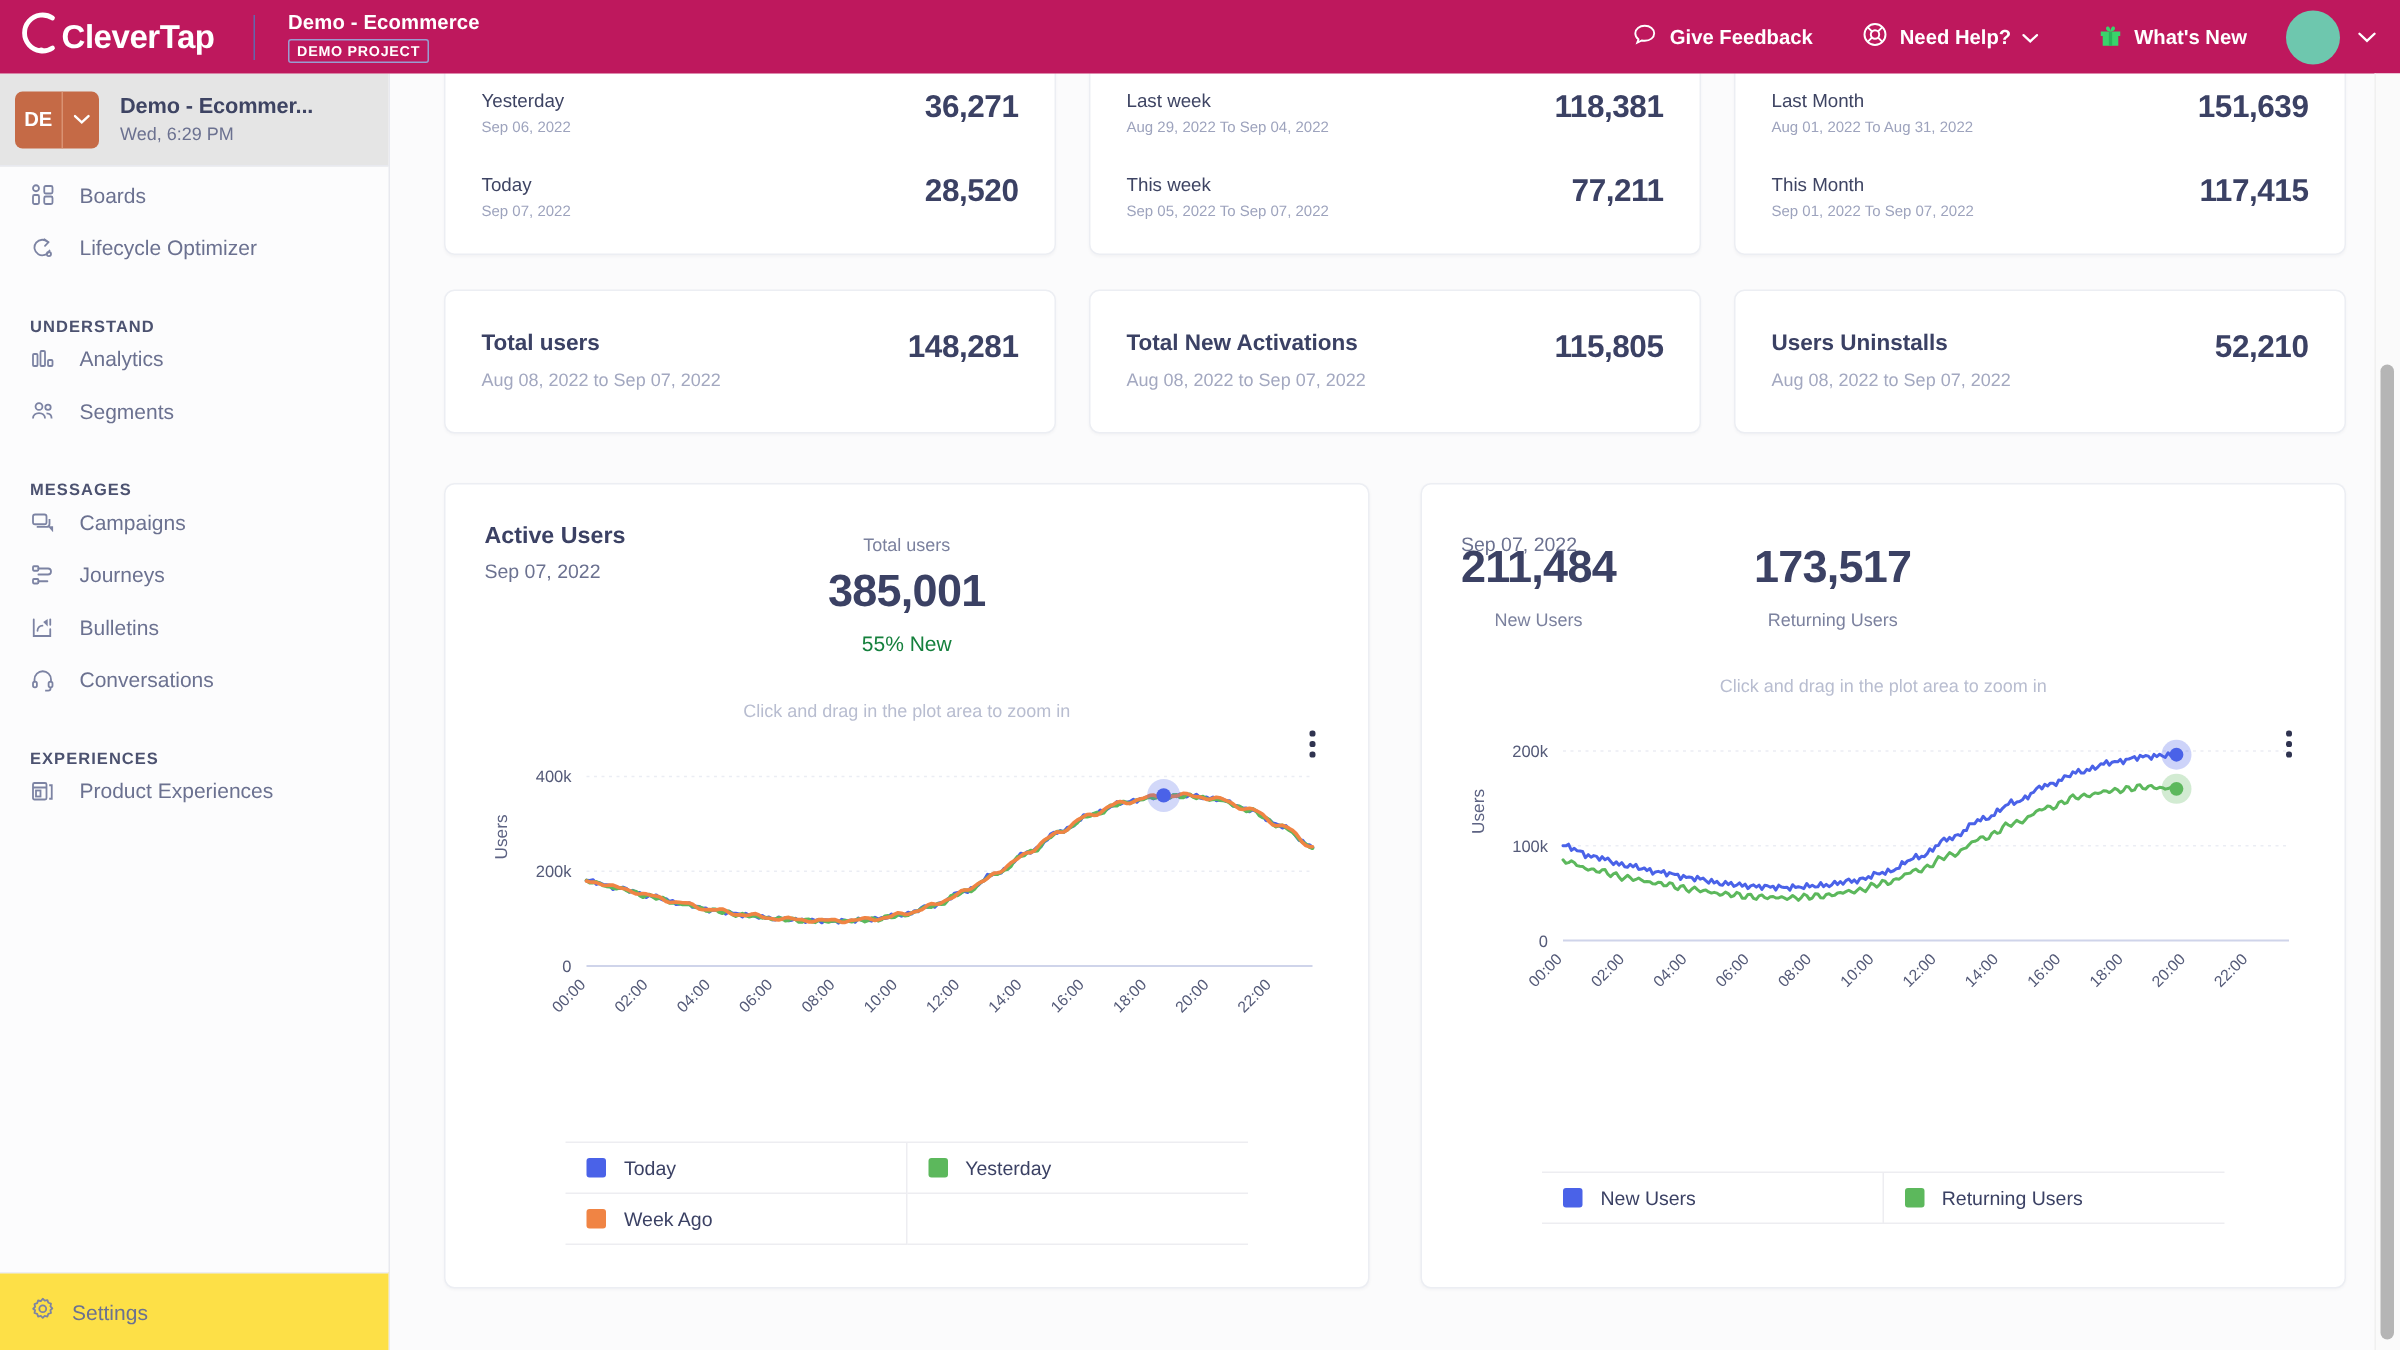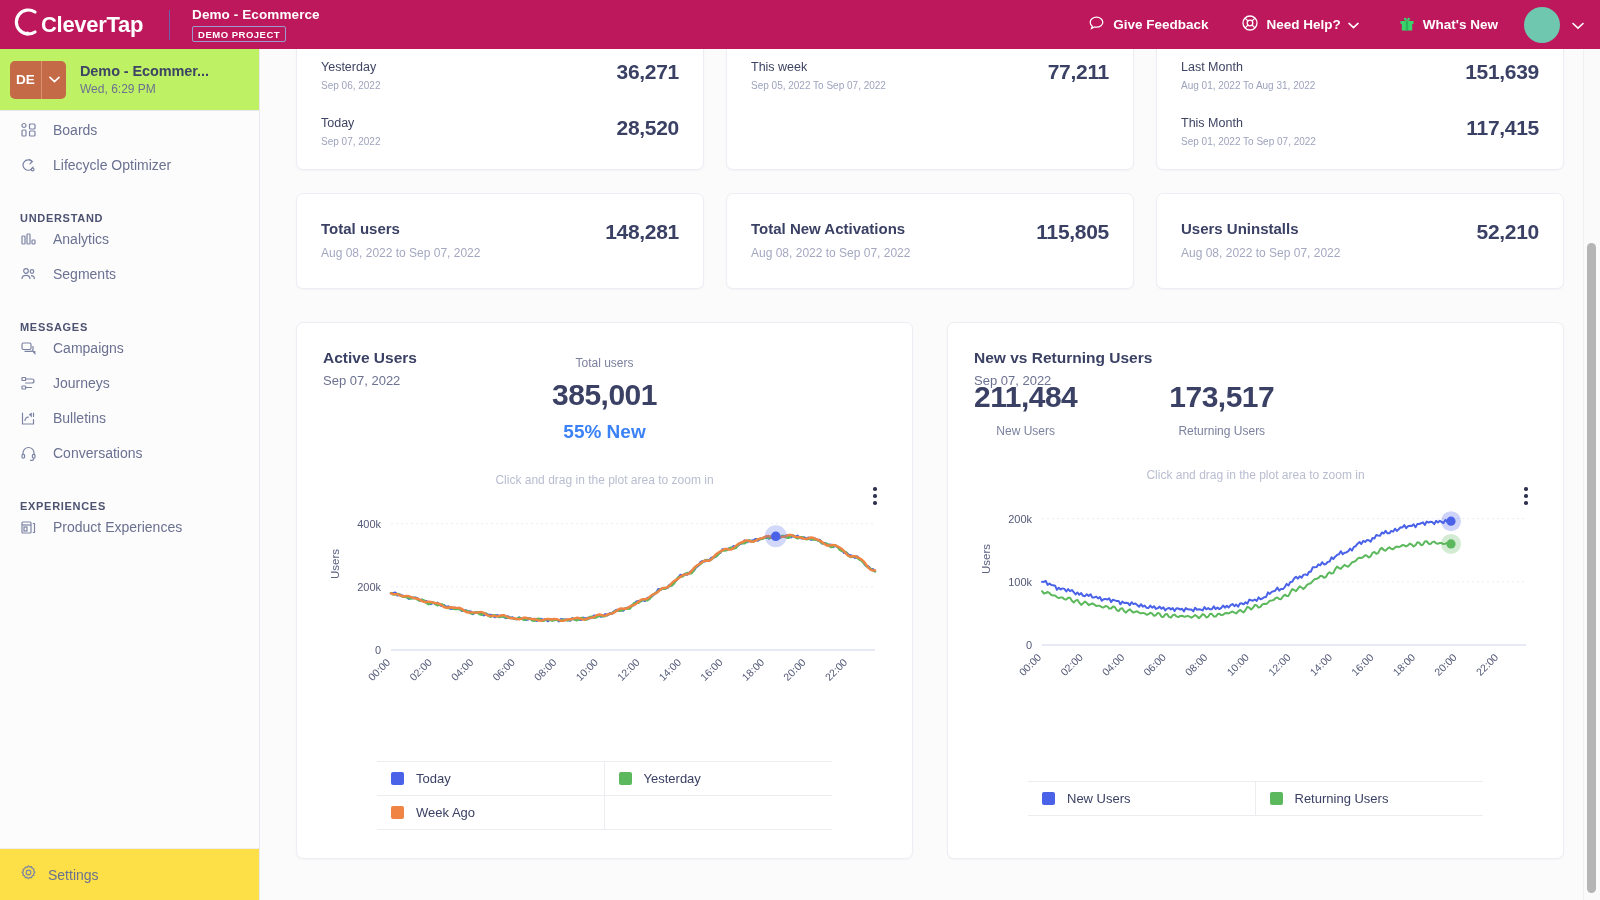--- a/index.html
+++ b/index.html
@@ -43,21 +43,21 @@
   }
   .avatar-chev { margin-left:12px; }
 
   
   .sidebar {
     position:absolute; top:49px; left:0; width:260px; height:851px;
     background:#fcfcfd; border-right:1px solid #e8e9ef; z-index:30;
   }
   .proj-switch {
     display:flex; align-items:center; height:62px; padding-left:10px;
-    background:#bef264; border-bottom:1px solid #e8e9ef;
+    background:#e5e5e5; border-bottom:1px solid #e8e9ef;
   }
   .de-badge {
     display:flex; align-items:stretch; border-radius:5px; overflow:hidden;
     height:38px; background:#c56a46;
   }
   .de-letters {
     display:flex; align-items:center; justify-content:center; width:32px;
     color:#fff; font-size:13.5px; font-weight:700;
     border-right:1px solid #d99273;
   }
@@ -120,21 +120,21 @@
     flex:1; background:#fff; border:1px solid #eceef3; border-radius:7px;
     box-shadow:0 1px 2px rgba(40,45,80,.04);
     padding:26px 26px 0 26px; height:537px; position:relative;
   }
   .ch-title { font-size:15.5px; font-weight:700; color:#3b4164; }
   .ch-date { font-size:13px; color:#6b7190; margin-top:6px; }
 
   .ch-metrics { text-align:center; margin-top:-32px; }
   .ch-metric-lbl { font-size:12px; color:#7b819e; }
   .ch-metric-big { font-size:30px; font-weight:700; color:#3b4164; margin-top:8px; letter-spacing:-.5px; }
-  .ch-metric-sub { font-size:19px; color:#3b82f6; margin-top:9px;font-weight:bold; }
+  .ch-metric-sub { font-size:14px; color:#15803d; margin-top:9px; }
 
   .ch-metrics-dual { display:flex; justify-content:flex-start; gap:92px; margin-top:-8px; }
   .dual-col { text-align:center; }
   .dual-big { font-size:30px; font-weight:700; color:#3b4164; letter-spacing:-.5px; }
   .dual-lbl { font-size:12px; color:#7b819e; margin-top:10px; }
 
   .kebab {
     position:absolute; right:26px; top:158px; width:22px; height:30px;
     display:flex; flex-direction:column; align-items:center; justify-content:center;
     gap:3.5px; cursor:pointer;
@@ -393,20 +393,27 @@
         <div class="kpi-line">
           <div class="kpi-l-txt">
             <span class="kpi-l-title">Today</span>
             <span class="kpi-l-sub">Sep 07, 2022</span>
           </div>
           <div class="kpi-l-val">28,520</div>
         </div>
       </div>
 
       <div class="kpi-card">
+        <div class="kpi-line">
+          <div class="kpi-l-txt">
+            <span class="kpi-l-title">Last week</span>
+            <span class="kpi-l-sub">Aug 29, 2022 To Sep 04, 2022</span>
+          </div>
+          <div class="kpi-l-val">118,381</div>
+        </div>
         <div class="kpi-line">
           <div class="kpi-l-txt">
             <span class="kpi-l-title">This week</span>
             <span class="kpi-l-sub">Sep 05, 2022 To Sep 07, 2022</span>
           </div>
           <div class="kpi-l-val">77,211</div>
         </div>
       </div>
 
       <div class="kpi-card">
@@ -511,21 +518,20 @@
           </div>
           <div class="legend-item">
             <span class="legend-swatch" style="background:#f08444"></span>
             <span>Week Ago</span>
           </div>
           <div class="legend-empty"></div>
         </div>
       </div>
 
       <div class="chart-card">
-        <div class="ch-title">New vs Returning Users</div>
         <div class="ch-date">Sep 07, 2022</div>
 
         <div class="ch-metrics-dual">
           <div class="dual-col">
             <div class="dual-big">211,484</div>
             <div class="dual-lbl">New Users</div>
           </div>
           <div class="dual-col">
             <div class="dual-big">173,517</div>
             <div class="dual-lbl">Returning Users</div>

